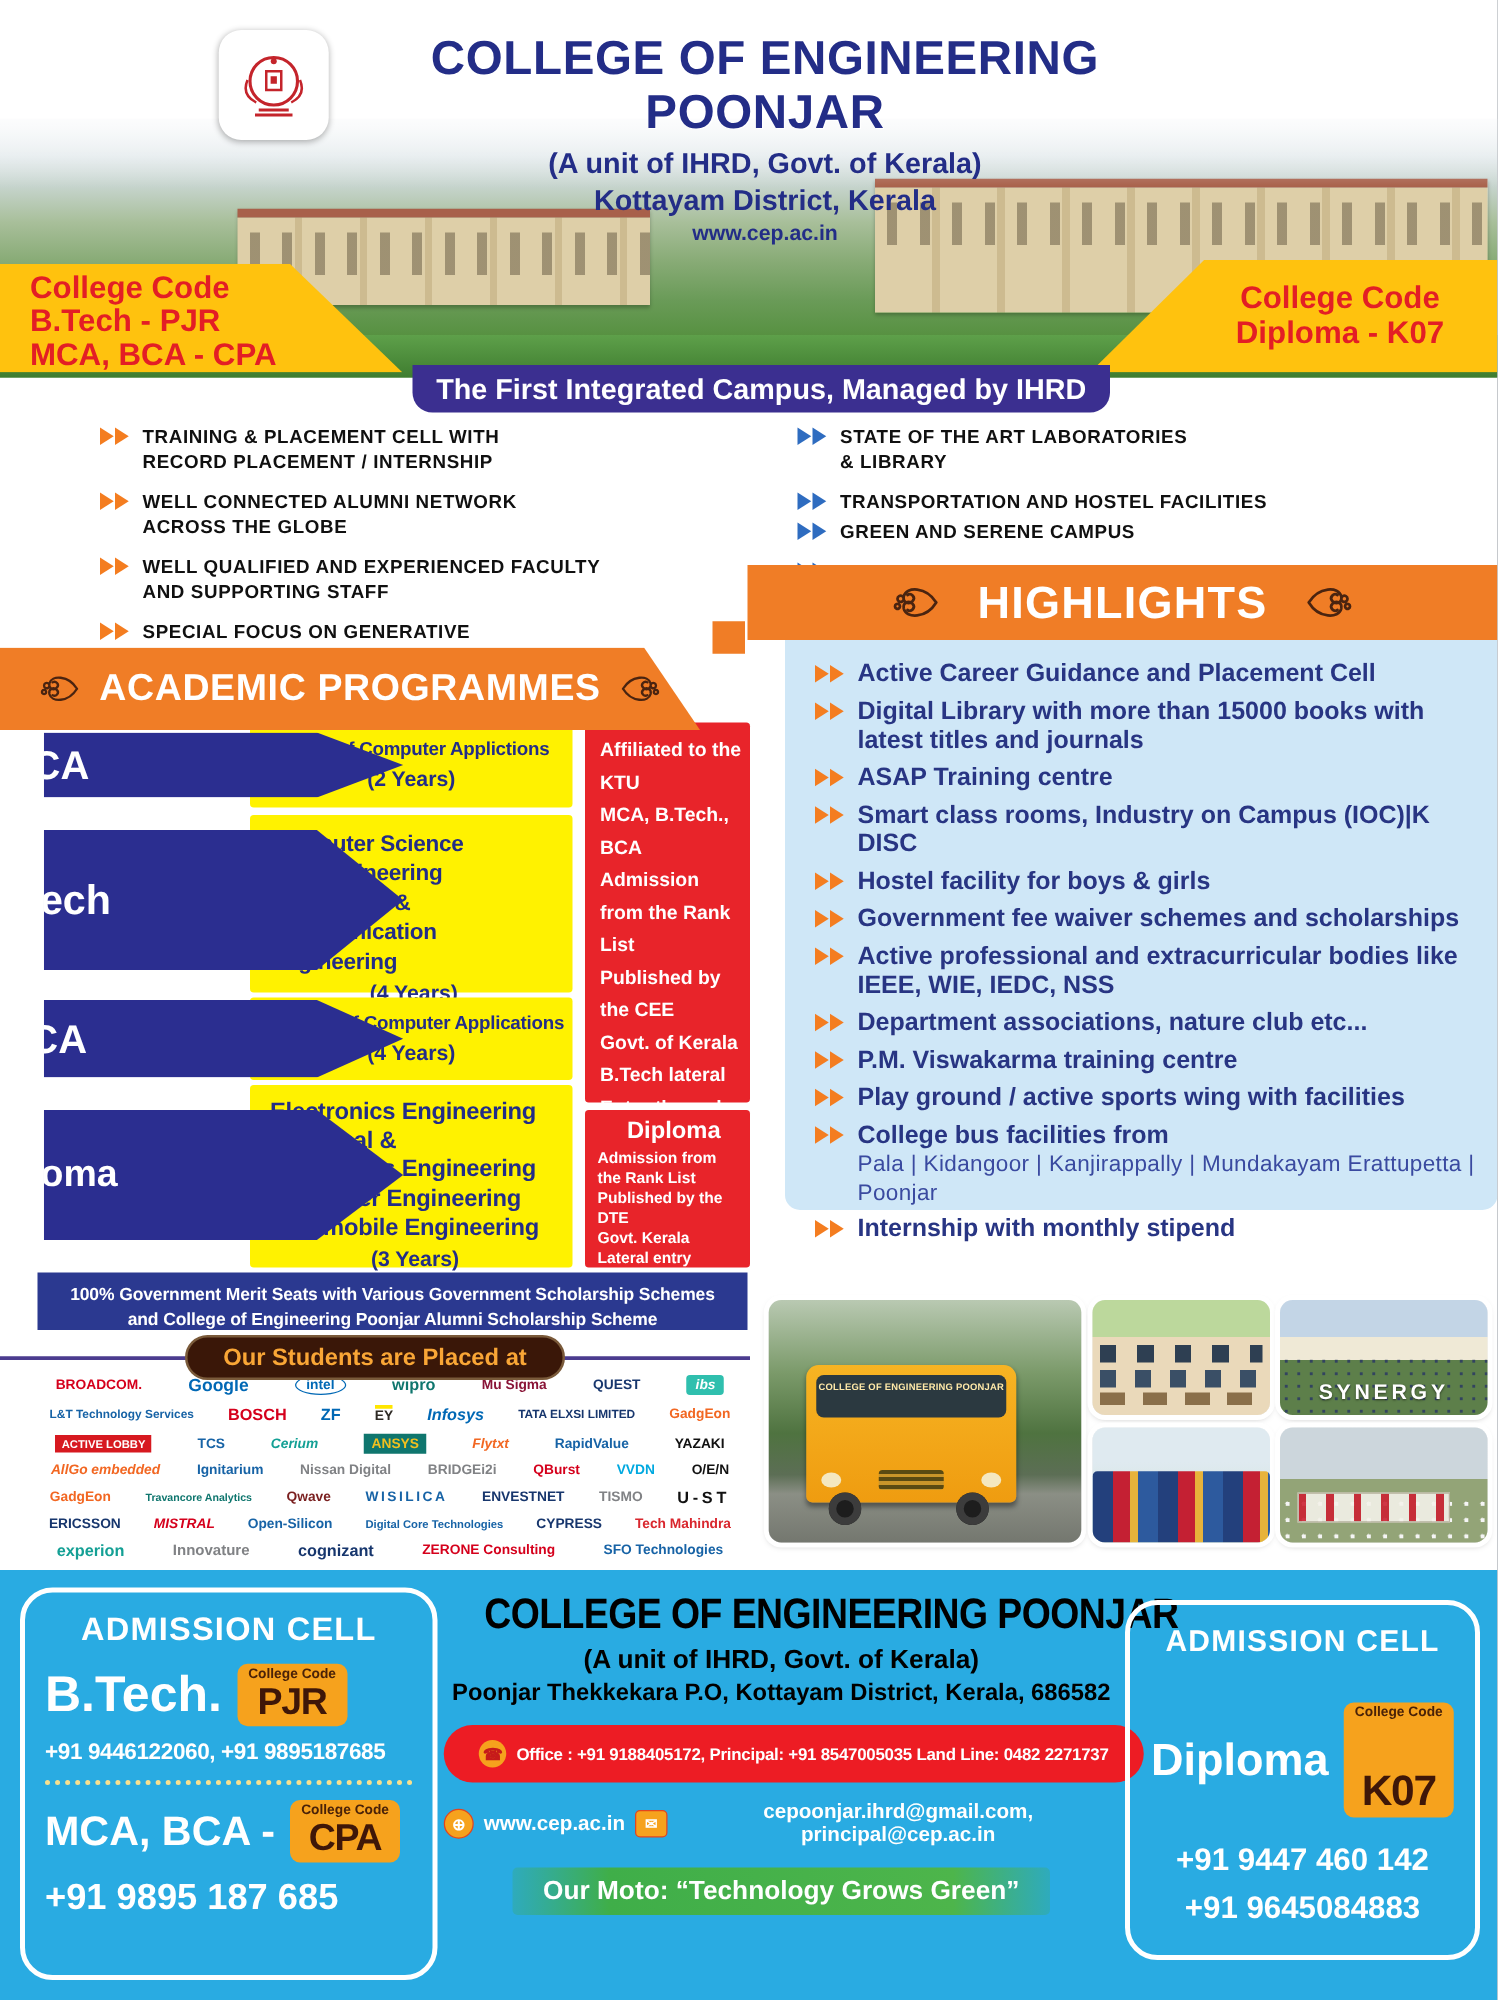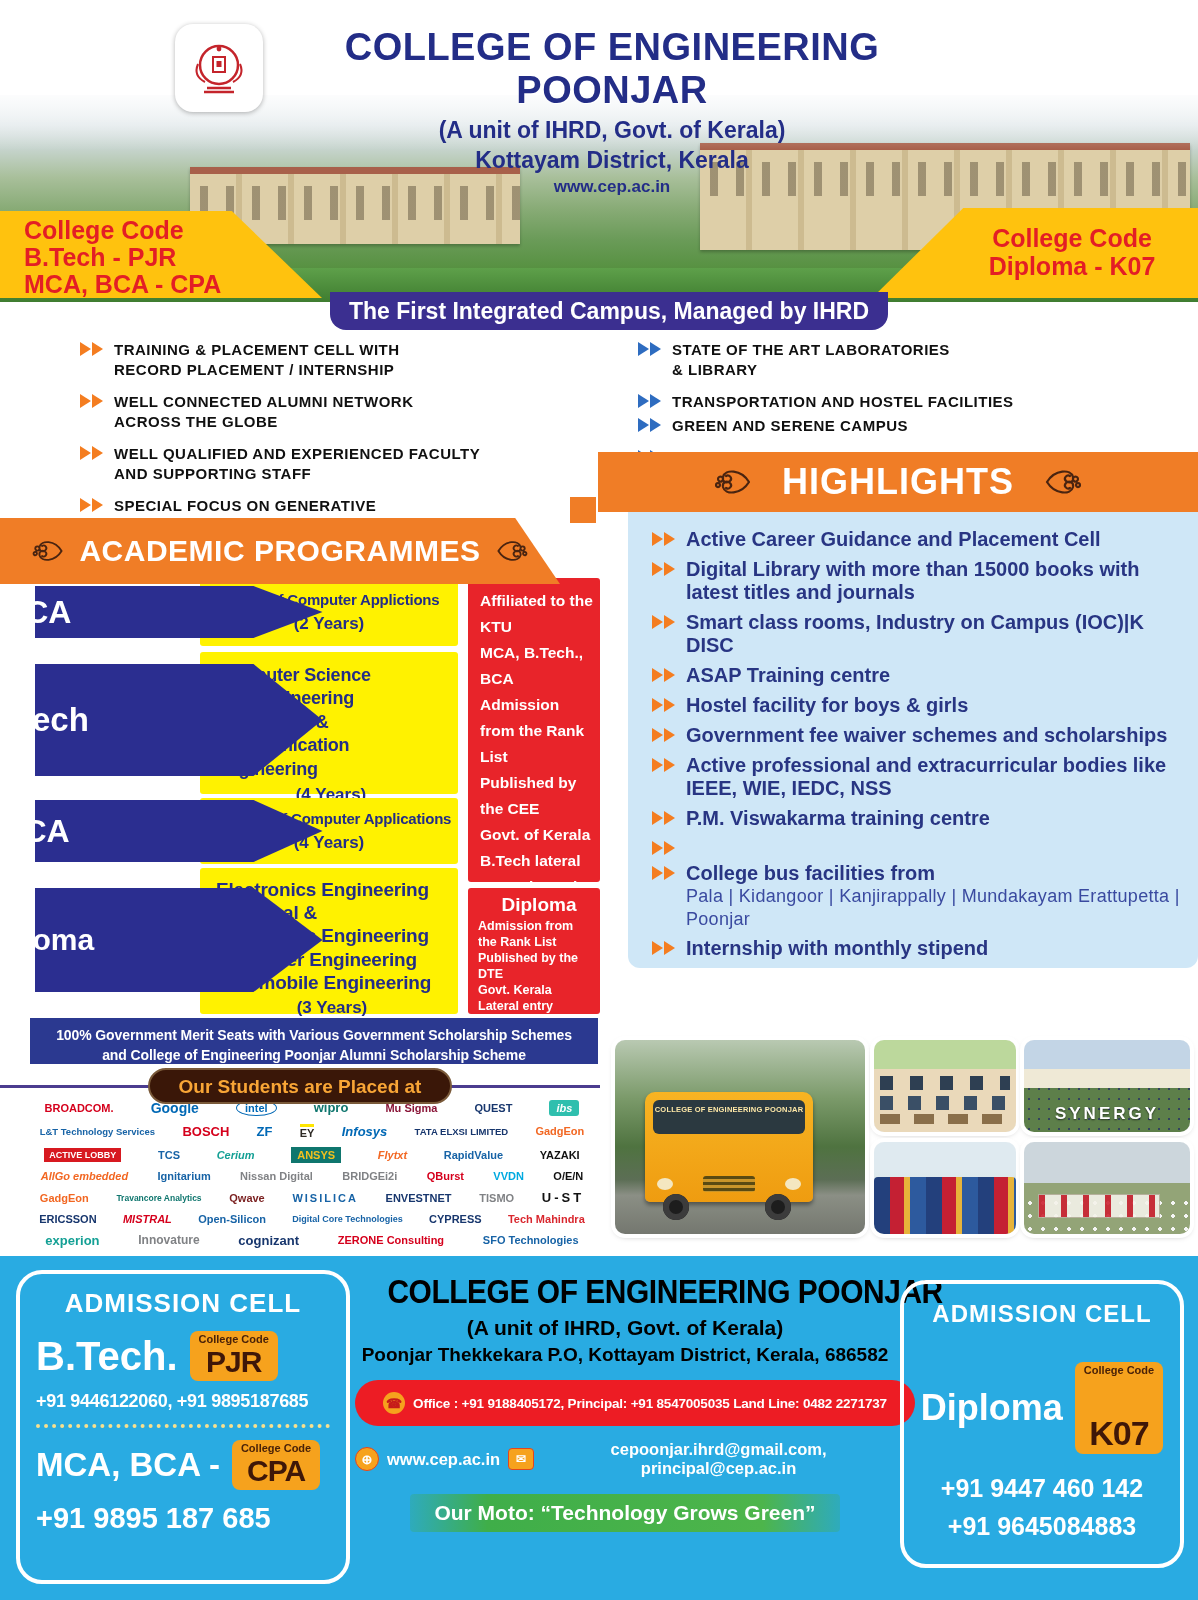--- a/index.html
+++ b/index.html
@@ -297,40 +297,40 @@
           <b>Digital Library with more than 15000 books with latest titles and journals</b>
           <span class="sub"></span>
         </div>
       </div>
     <div class="hli">
         <span class="chevs o">
           <i class="tri"></i>
           <i class="tri"></i>
         </span>
         <div>
+          <b>ASAP Training centre</b>
+          <span class="sub"></span>
+        </div>
+      </div>
+    <div class="hli">
+        <span class="chevs o">
+          <i class="tri"></i>
+          <i class="tri"></i>
+        </span>
+        <div>
           <b>Smart class rooms, Industry on Campus (IOC)|K DISC</b>
           <span class="sub"></span>
         </div>
       </div>
     <div class="hli">
         <span class="chevs o">
           <i class="tri"></i>
           <i class="tri"></i>
         </span>
         <div>
-          <b>ASAP Training centre</b>
-          <span class="sub"></span>
-        </div>
-      </div>
-    <div class="hli">
-        <span class="chevs o">
-          <i class="tri"></i>
-          <i class="tri"></i>
-        </span>
-        <div>
           <b>Hostel facility for boys &amp; girls</b>
           <span class="sub"></span>
         </div>
       </div>
     <div class="hli">
         <span class="chevs o">
           <i class="tri"></i>
           <i class="tri"></i>
         </span>
         <div>
@@ -347,29 +347,43 @@
           <b>Active professional and extracurricular bodies like IEEE, WIE, IEDC, NSS</b>
           <span class="sub"></span>
         </div>
       </div>
     <div class="hli">
         <span class="chevs o">
           <i class="tri"></i>
           <i class="tri"></i>
         </span>
         <div>
+          <b>Department associations, nature club etc...</b>
+          <span class="sub"></span>
+        </div>
+      </div>
+    <div class="hli">
+        <span class="chevs o">
+          <i class="tri"></i>
+          <i class="tri"></i>
+        </span>
+        <div>
           <b>P.M. Viswakarma training centre</b>
           <span class="sub"></span>
         </div>
       </div>
     <div class="hli">
         <span class="chevs o">
           <i class="tri"></i>
           <i class="tri"></i>
         </span>
+        <div>
+          <b>Play ground / active sports wing with facilities</b>
+          <span class="sub"></span>
+        </div>
       </div>
     <div class="hli">
         <span class="chevs o">
           <i class="tri"></i>
           <i class="tri"></i>
         </span>
         <div>
           <b>College bus facilities from</b>
           <span class="sub">Pala | Kidangoor | Kanjirappally | Mundakayam Erattupetta | Poonjar</span>
         </div>

